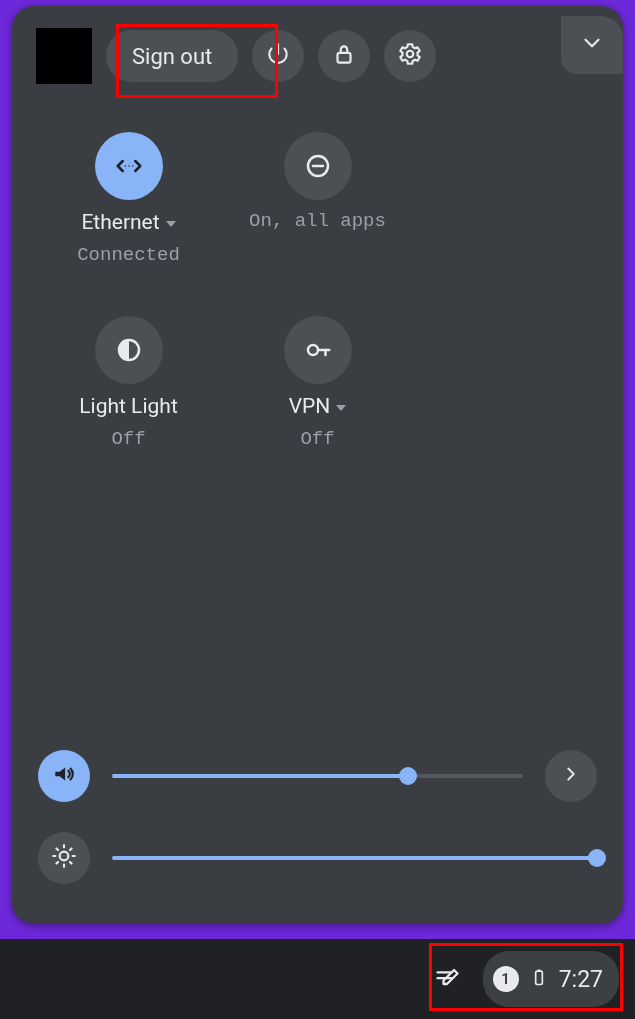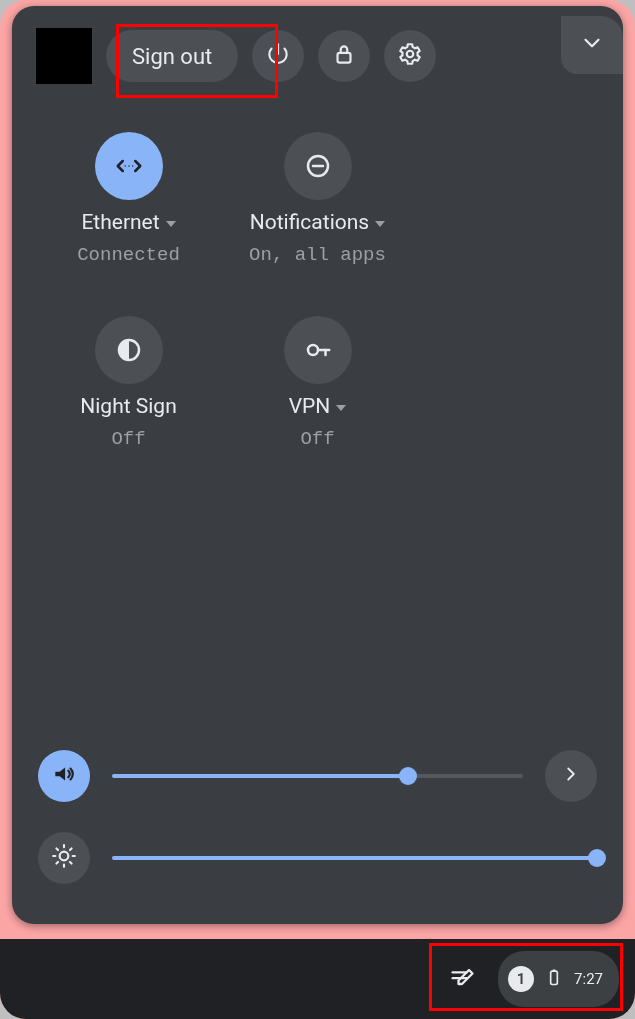--- a/index.html
+++ b/index.html
@@ -7,21 +7,21 @@
     --panel:#3a3d42;
     --shade:#4c4f54;
     --shade2:#55585d;
     --text:#e9eaee;
     --muted:#9aa0a6;
     --accent:#8ab4f8;
     --taskbar:#202124;
     --highlight:#ff0000;
   }
   html,body{margin:0;padding:0;background:#bfbfbf;font-family:Roboto,Arial,sans-serif;}
-  .stage{width:635px;height:1019px;position:relative;background:#fca5a5;overflow:hidden;border-radius:26px;}
+  .stage{width:635px;height:1019px;position:relative;background:#6d28d9;overflow:hidden;}
   .panel{
     position:absolute;left:12px;top:6px;right:12px;height:918px;
     background:var(--panel);border-radius:22px;box-shadow:0 2px 8px rgba(0,0,0,.4);
   }
   
   .toprow{display:flex;align-items:center;gap:14px;padding:22px 18px 0 24px;}
   .avatar{width:56px;height:56px;background:#000;}
   .pill{
     display:flex;align-items:center;justify-content:center;
     height:52px;padding:0 26px;border-radius:26px;background:var(--shade);
@@ -72,21 +72,21 @@
     width:52px;height:52px;border-radius:50%;background:var(--shade);display:flex;align-items:center;justify-content:center;cursor:pointer;
   }
 
   
   .taskbar{position:absolute;left:0;right:0;bottom:0;height:80px;background:var(--taskbar);display:flex;align-items:center;justify-content:flex-end;padding-right:16px;gap:16px;}
   .tb-btn{width:40px;height:40px;display:flex;align-items:center;justify-content:center;color:var(--text);}
   .tray{
     display:flex;align-items:center;gap:10px;background:#3c4043;border-radius:26px;padding:6px 16px 6px 10px;height:44px;
   }
   .badge{width:26px;height:26px;border-radius:50%;background:#e8eaed;color:#3c4043;font-size:15px;font-weight:600;display:flex;align-items:center;justify-content:center;}
-  .clock{color:var(--text);font-size:15px;}
+  .clock{color:var(--text);font-size:23px;}
   .tb-highlight{position:absolute;right:12px;bottom:8px;width:188px;height:62px;border:3px solid var(--highlight);pointer-events:none;}
 
   svg{stroke:#e8eaed;fill:none;stroke-width:2;stroke-linecap:round;stroke-linejoin:round;}
   .icon.on svg, .knob.on svg{stroke:#202124;}
 </style>
 </head>
 <body>
 
 <div class="stage">
 
@@ -159,39 +159,35 @@
       </div>
 
 
       <div class="tile">
         <div class="icon off">
           <svg viewBox="0 0 24 24">
               <circle cx="12" cy="12" r="8"></circle>
               <path d="M8 12h8"></path>
             </svg>
         </div>
-        <div class="title">
-            <span>Notifications</span>
-            <span class="caret"></span>
-          </div>
         <div class="sub">On, all apps</div>
       </div>
     </div>
 
     <div class="tiles2">
 
       <div class="tile">
         <div class="icon off">
           <svg viewBox="0 0 24 24">
               <circle cx="12" cy="12" r="8"></circle>
               <path d="M12 4a8 8 0 0 0 0 16z" fill="#e8eaed" stroke="none"></path>
             </svg>
         </div>
         <div class="title">
-            <span>Night Sign</span>
+            <span>Light Light</span>
           </div>
         <div class="sub">Off</div>
       </div>
 
       <div class="tile">
         <div class="icon off">
           <svg viewBox="0 0 24 24">
               <circle cx="8" cy="12" r="4"></circle>
               <path d="M12 12h9"></path>
               <path d="M18 12v4"></path>

